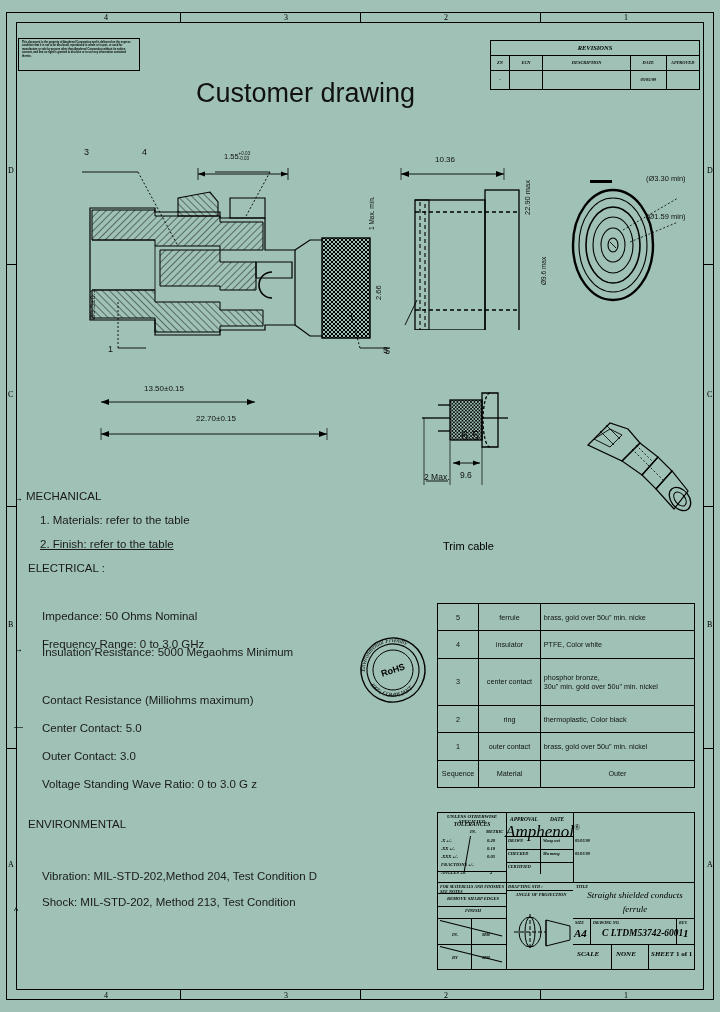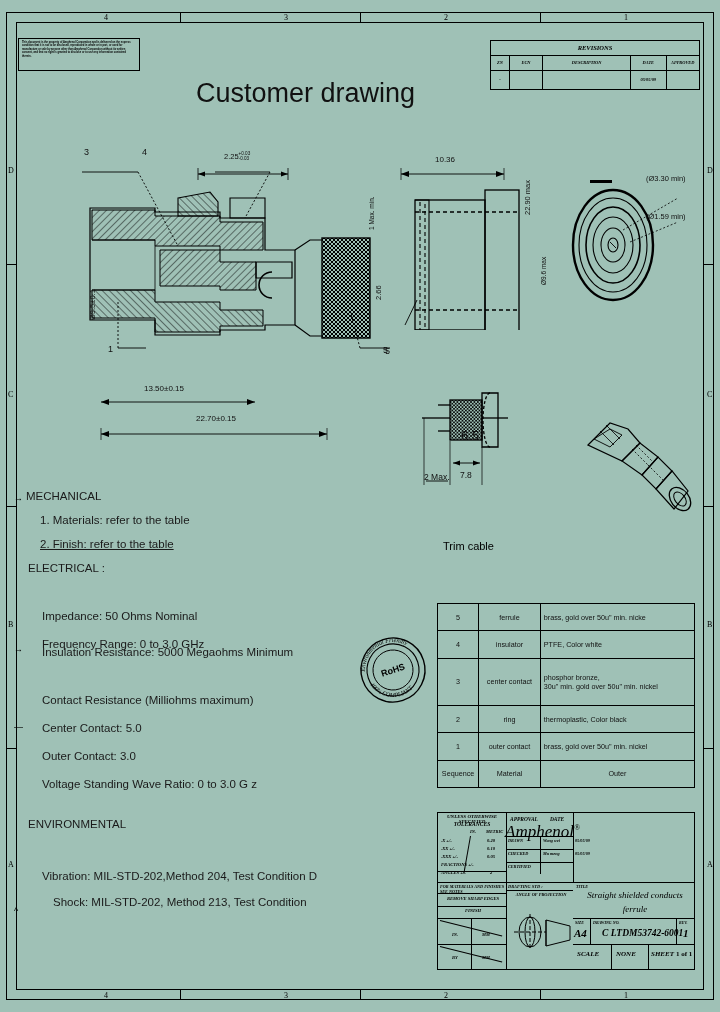--- a/index.html
+++ b/index.html
@@ -173,21 +173,21 @@
   <svg class="abs" style="left:60px;top:230px;" width="340" height="130">
     <g stroke="#000" stroke-width="0.9" fill="none">
       <line x1="58" y1="118" x2="58" y2="70" stroke-dasharray="2,2"></line>
       <line x1="58" y1="118" x2="86" y2="118"></line>
       <line x1="330" y1="118" x2="300" y2="118"></line>
       <line x1="300" y1="118" x2="290" y2="80" stroke-dasharray="2,2"></line>
     </g>
   </svg>
 
   <div class="dim" style="left:224px;top:152px;font-size:7.5px;">
-    <span>2.25</span><span style="display:inline-block;font-size:4.6px;line-height:4.6px;vertical-align:middle;"><span style="display:block">+0.03</span><span style="display:block">-0.03</span></span>
+    <span>1.55</span><span style="display:inline-block;font-size:4.6px;line-height:4.6px;vertical-align:middle;"><span style="display:block">+0.03</span><span style="display:block">-0.03</span></span>
   </div>
   <svg class="abs" style="left:196px;top:168px;" width="96" height="12">
     <line x1="2" y1="6" x2="92" y2="6" stroke="#000" stroke-width="0.9"></line>
     <path d="M2 6 l7 -2.6 v5.2 z" fill="#000"></path>
       <path d="M92 6 l-7 -2.6 v5.2 z" fill="#000"></path>
     <line x1="2" y1="0" x2="2" y2="12" stroke="#000" stroke-width="0.8"></line>
     <line x1="92" y1="0" x2="92" y2="12" stroke="#000" stroke-width="0.8"></line>
   </svg>
 
   <div class="dim" style="left:144px;top:384px;">13.50±0.15</div>
@@ -271,21 +271,21 @@
       <line x1="4" y1="33" x2="4" y2="100" stroke-width="0.7"></line>
       <line x1="30" y1="56" x2="30" y2="100" stroke-width="0.7"></line>
       <line x1="62" y1="62" x2="62" y2="100" stroke-width="0.7"></line>
       <line x1="33" y1="78" x2="60" y2="78" stroke-width="0.9"></line>
       <path d="M33 78 l7 -2.6 v5.2 z" fill="#000" stroke="none"></path>
       <path d="M60 78 l-7 -2.6 v5.2 z" fill="#000" stroke="none"></path>
       <line x1="6" y1="96" x2="28" y2="96" stroke-width="0.9"></line>
     </g>
   </svg>
   <div class="dim" style="left:461px;top:428px;font-size:13px;">6.5</div>
-  <div class="dim" style="left:460px;top:470px;font-size:8.5px;">7.8</div>
+  <div class="dim" style="left:460px;top:470px;font-size:8.5px;">9.6</div>
   <div class="dim" style="left:424px;top:472px;font-size:8.5px;">2 Max.</div>
   <div class="abs" id="trimlbl">Trim cable</div>
 
   <svg class="abs" style="left:580px;top:395px;" width="125" height="140">
     <g stroke="#000" fill="none" stroke-width="1.2">
       <path d="M8 50 L30 28 L48 34 L60 48 L42 66 Z"></path>
       <path d="M14 44 L30 34 L42 40 L30 52 Z" stroke-width="0.9"></path>
       <path d="M42 66 L60 48 L78 62 L62 80 Z"></path>
       <path d="M62 80 L78 62 L92 76 L76 94 Z"></path>
       <path d="M76 94 L92 76 L108 96 L94 114 Z"></path>
@@ -307,21 +307,21 @@
   <div class="note ni" style="left:42px;top:610px;">Impedance: 50 Ohms Nominal</div>
   <div class="note ni" style="left:42px;top:638px;">Frequency Range: 0 to 3.0 GHz</div>
   <div class="note ni" style="left:42px;top:646px;">Insulation Resistance: 5000 Megaohms Minimum</div>
   <div class="note ni" style="left:42px;top:694px;">Contact Resistance (Milliohms maximum)</div>
   <div class="note ni" style="left:42px;top:722px;">Center Contact: 5.0</div>
   <div class="note ni" style="left:42px;top:750px;">Outer Contact: 3.0</div>
   <div class="note ni" style="left:42px;top:778px;">Voltage Standing Wave Ratio: 0 to 3.0 G z</div>
 
   <div class="note nh" style="left:28px;top:818px;">ENVIRONMENTAL</div>
   <div class="note ni" style="left:42px;top:870px;">Vibration: MIL-STD-202,Method 204, Test Condition D</div>
-  <div class="note ni" style="left:53px;top:896px;">Shock: MIL-STD-202, Method 213, Test Condition</div>
+  <div class="note ni" style="left:42px;top:896px;">Shock: MIL-STD-202, Method 213, Test Condition</div>
 
   <div class="abs" style="left:14px;top:493px;font-size:9px;">→</div>
   <div class="abs" style="left:14px;top:644px;font-size:9px;">→</div>
   <div class="abs" style="left:14px;top:722px;font-size:9px;">—</div>
   <div class="abs" style="left:14px;top:906px;font-size:9px;">^</div>
 
   <svg class="abs" id="rohs" viewBox="0 0 72 72">
     <g transform="rotate(-18 36 36)">
       <circle cx="36" cy="36" r="32" fill="none" stroke="#000" stroke-width="1.4"></circle>
       <circle cx="36" cy="36" r="26" fill="none" stroke="#000" stroke-width="1.1"></circle>

